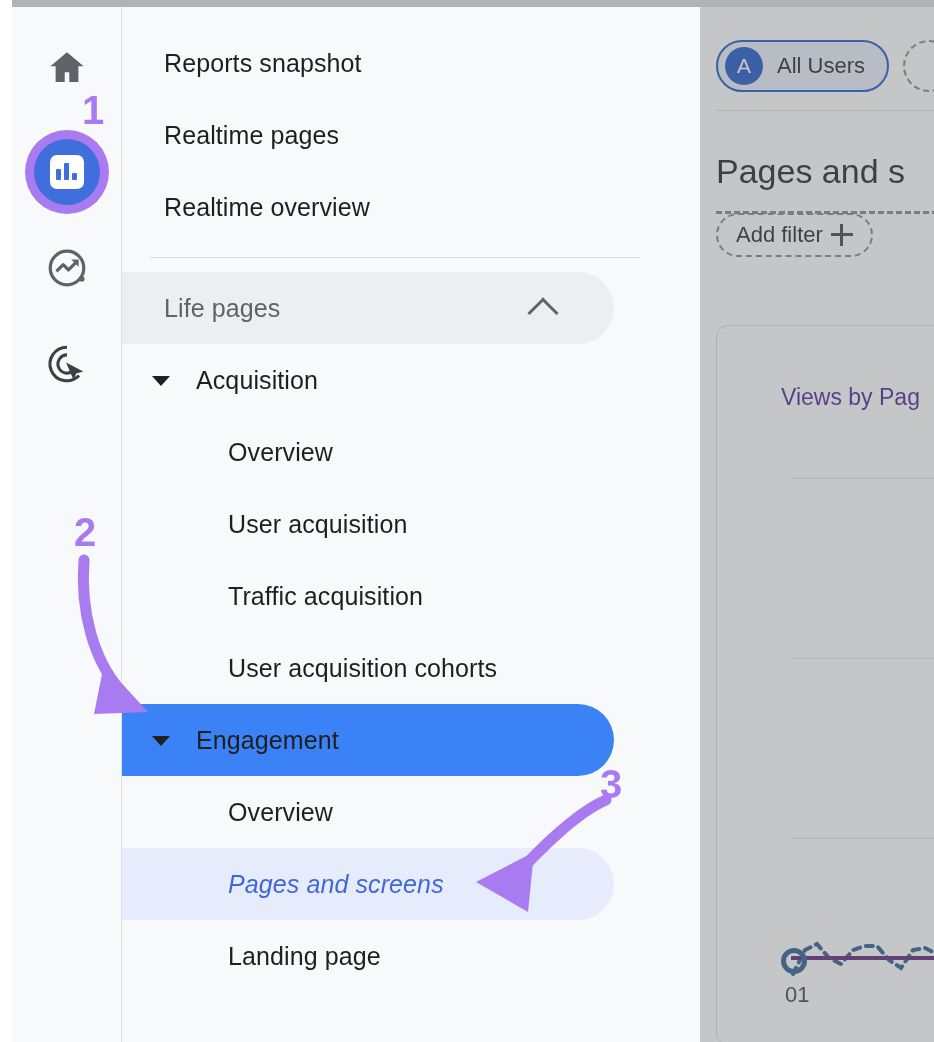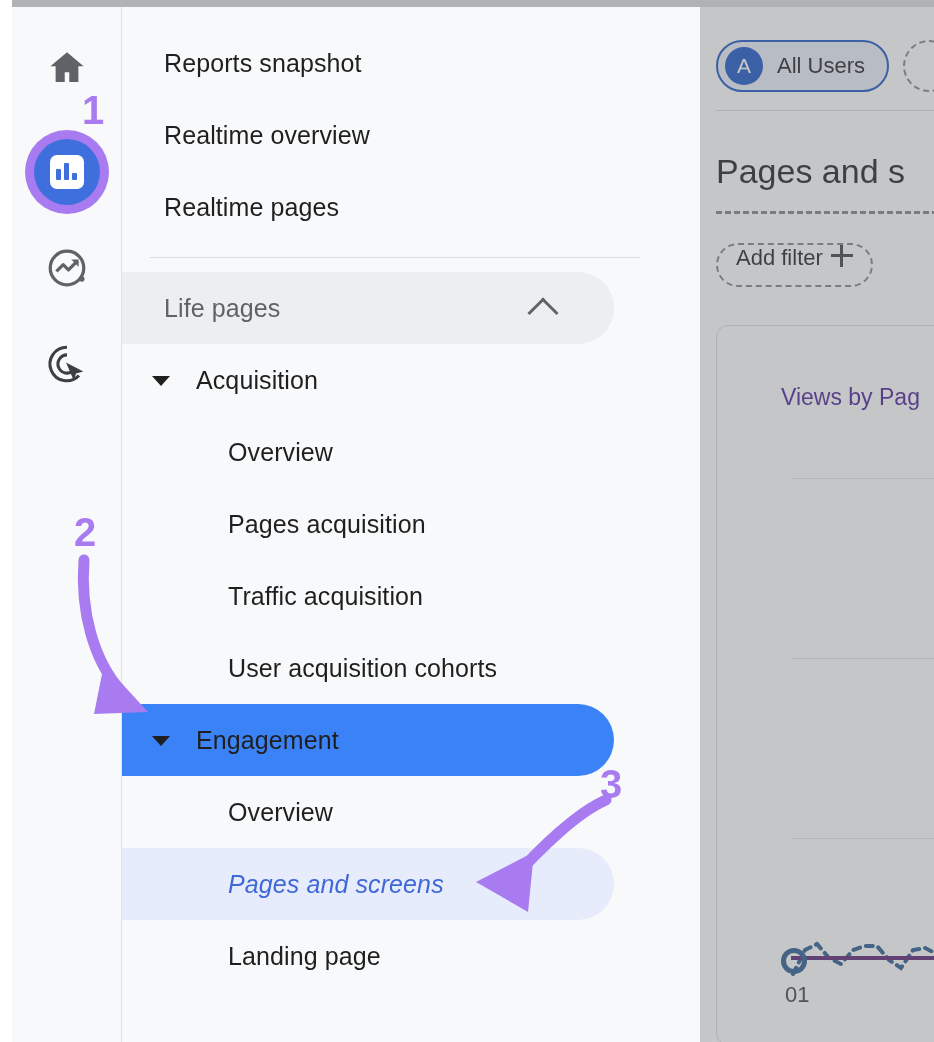--- a/index.html
+++ b/index.html
@@ -228,24 +228,25 @@
     white-space: nowrap;
   }
   .dashed-rule {
     position: absolute;
     top: 204px; left: 16px;
     width: 240px;
     border-top: 3px dashed #80868b;
   }
   .add-filter {
     position: absolute;
-    top: 236px; left: 16px;
+    top: 206px; left: 16px;
     height: 44px;
     padding: 0 18px;
     display: flex;
+    align-items: center;
     gap: 8px;
     border: 2px dashed #80868b;
     border-radius: 22px;
     box-sizing: border-box;
   }
   .add-filter .af-label {
     font-size: 22px;
     color: #1f1f1f;
     white-space: nowrap;
   }
@@ -402,44 +403,44 @@
 
   <div class="nav-drawer">
 
     <div style="height:20px"></div>
 
     <div class="nav-item top-level">
       <span class="label">Reports snapshot</span>
     </div>
 
     <div class="nav-item top-level">
+      <span class="label">Realtime pages</span>
+    </div>
+
+    <div class="nav-item top-level">
       <span class="label">Realtime overview</span>
-    </div>
-
-    <div class="nav-item top-level">
-      <span class="label">Realtime pages</span>
     </div>
 
     <div class="divider"></div>
 
     <div class="nav-item group">
       <span class="label">Life pages</span>
       <span class="caret-up"></span>
     </div>
 
     <div class="nav-item section" style="background:transparent">
       <span class="tri-down"></span>
       <span class="label">Acquisition</span>
     </div>
 
     <div class="nav-item child">
       <span class="label">Overview</span>
     </div>
     <div class="nav-item child">
-      <span class="label">Pages acquisition</span>
+      <span class="label">User acquisition</span>
     </div>
     <div class="nav-item child">
       <span class="label">Traffic acquisition</span>
     </div>
     <div class="nav-item child">
       <span class="label">User acquisition cohorts</span>
     </div>
 
     <div class="nav-item section">
       <span class="tri-down"></span>

